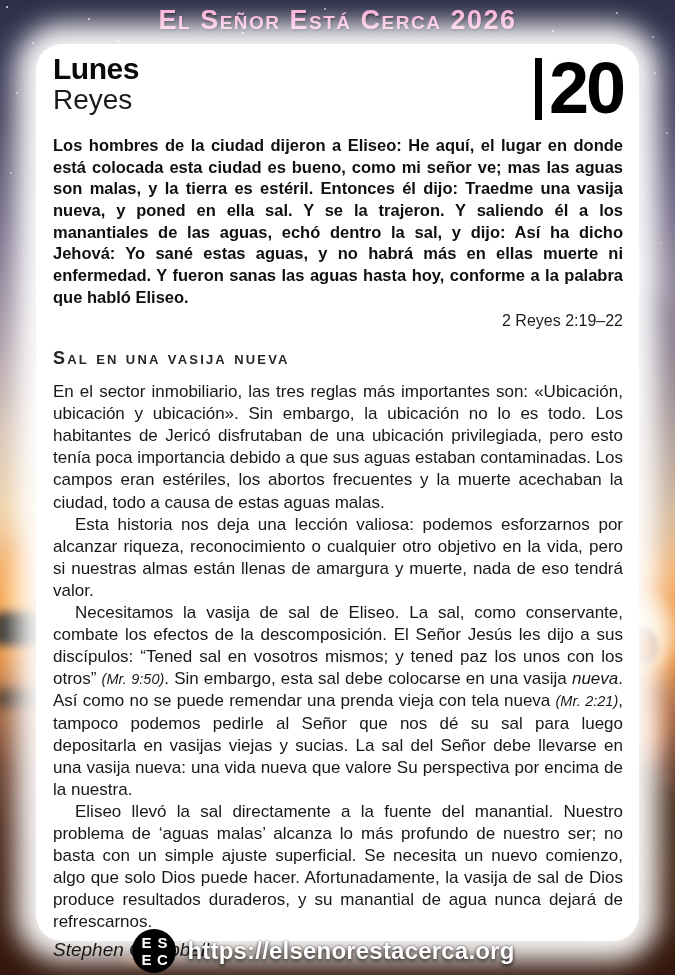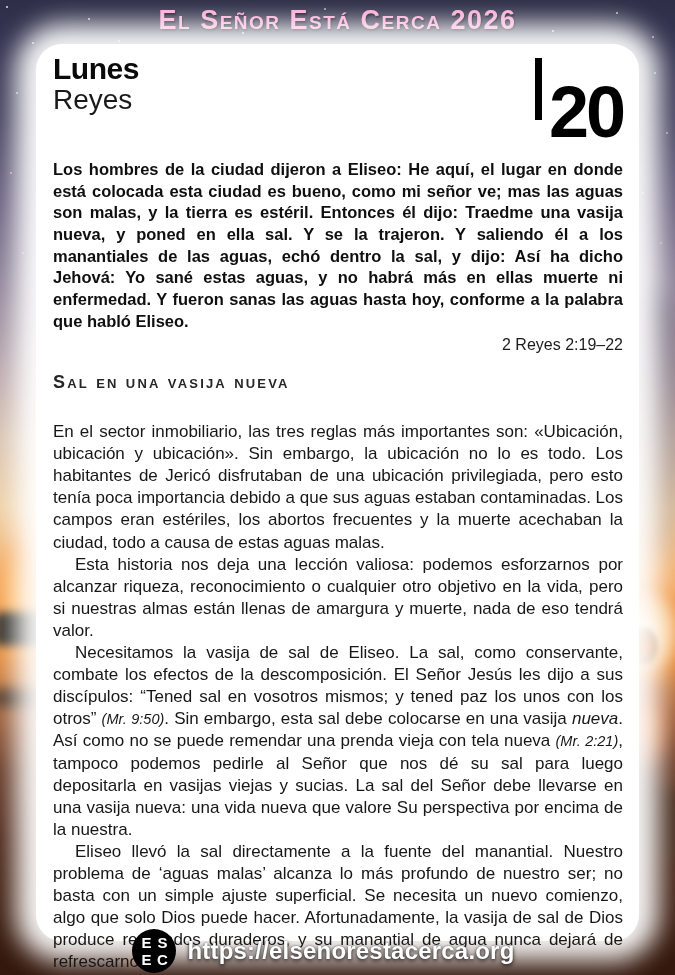--- a/index.html
+++ b/index.html
@@ -68,27 +68,27 @@
     position:absolute;left:36px;top:44px;width:603px;bottom:34px;
     background:#fff;border-radius:26px;
     box-shadow:0 0 26px 20px rgba(255,255,255,.95);
     padding:10px 16px 0 17px;box-sizing:border-box;color:#141414;
   }
   .date-row{display:flex;justify-content:space-between;align-items:flex-start;gap:45px;}
   .weekday{font-size:30px;font-weight:700;letter-spacing:-.5px;line-height:1.02;color:#0a0a0a;}
   .month{font-size:28px;font-weight:400;line-height:1.08;color:#1a1a1a;}
   .day-wrap{display:flex;align-items:flex-start;margin-top:1px;}
   .day-bar{width:7px;height:62px;background:#000;margin-right:7px;margin-top:3px;}
-  .day-num{font-size:72px;font-weight:700;letter-spacing:-3px;line-height:.92;color:#000;margin-top:24px;}
+  .day-num{font-size:72px;font-weight:700;letter-spacing:-3px;line-height:.92;color:#000;}
   .scripture{margin:14px 0 0;font-size:16.5px;font-weight:700;line-height:1.31;
     text-align:justify;color:#0f0f0f;hyphens:auto;}
   .reference{text-align:right;font-size:16px;color:#1c1c1c;margin-top:4px;}
   .article-title{margin-top:18px;font-variant:small-caps;font-weight:700;
     font-size:18px;letter-spacing:2.2px;color:#262626;}
-  .article-body{margin-top:28px;}
+  .article-body{margin-top:12px;}
   .body-par{margin:0;font-size:17px;line-height:1.3;text-align:justify;color:#171717;hyphens:auto;}
   .body-par.indent{text-indent:22px;}
   .seg-italic{font-style:italic;}
   .seg-small{font-size:14.5px;font-style:italic;}
   .author{text-align:left;font-style:italic;font-size:19px;color:#181818;margin-top:6px;}
   
   .footer{position:absolute;left:0;right:0;bottom:2px;display:flex;align-items:center;
     justify-content:center;gap:11px;transform:translateX(-14px);}
   .logo{width:44px;height:44px;border-radius:50%;background:#000;color:#fff;
     display:grid;grid-template-columns:1fr 1fr;place-items:center;

